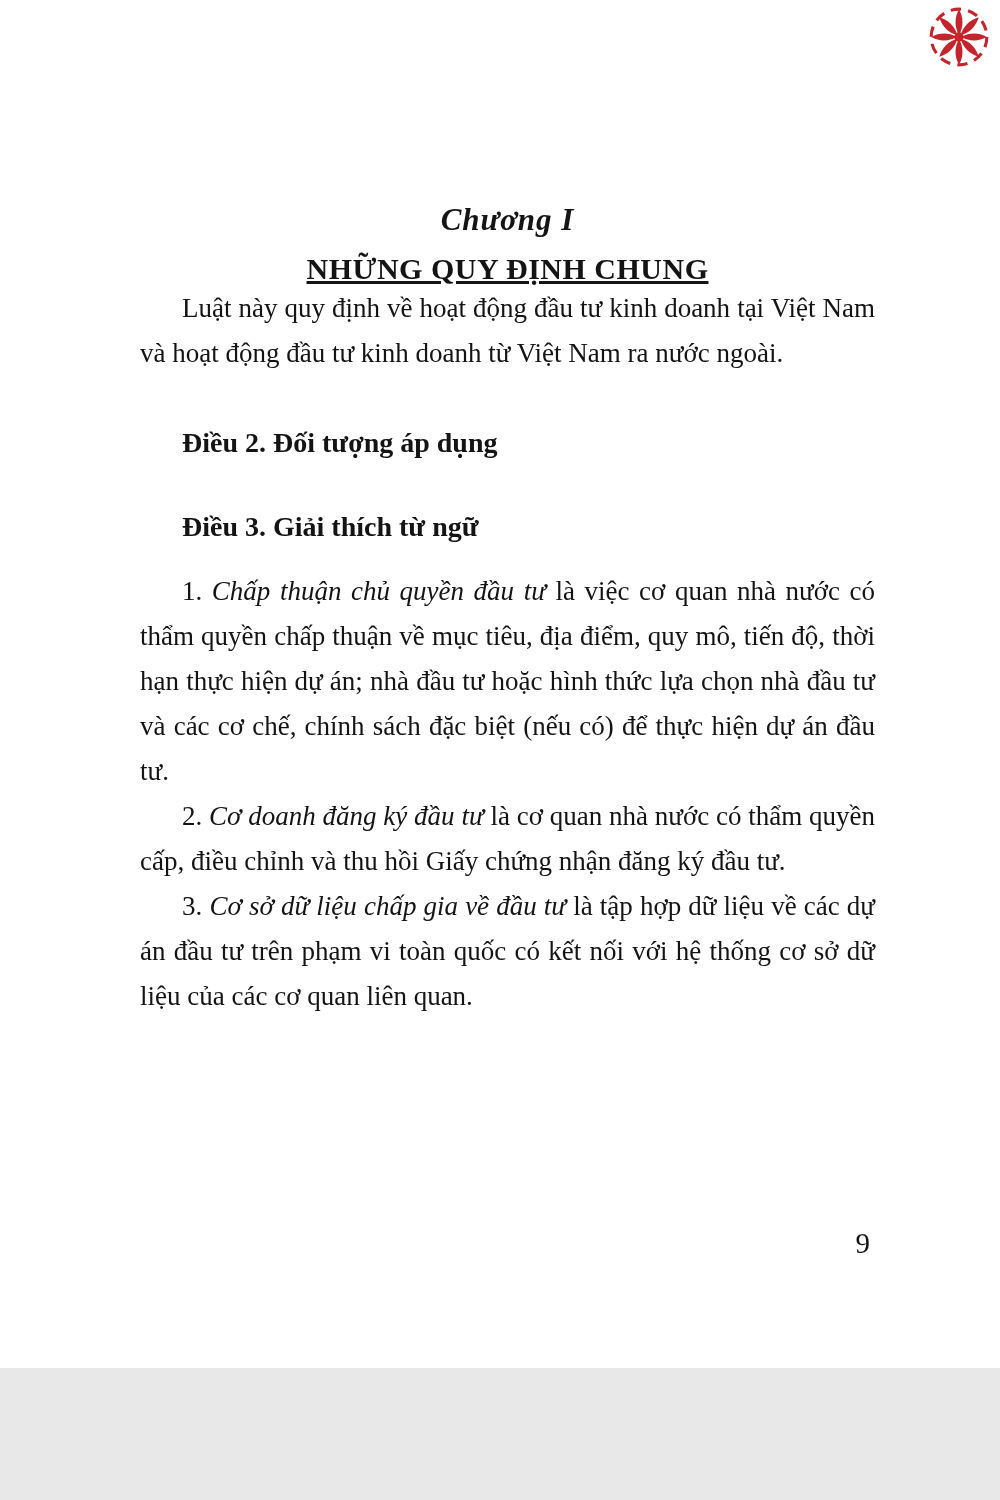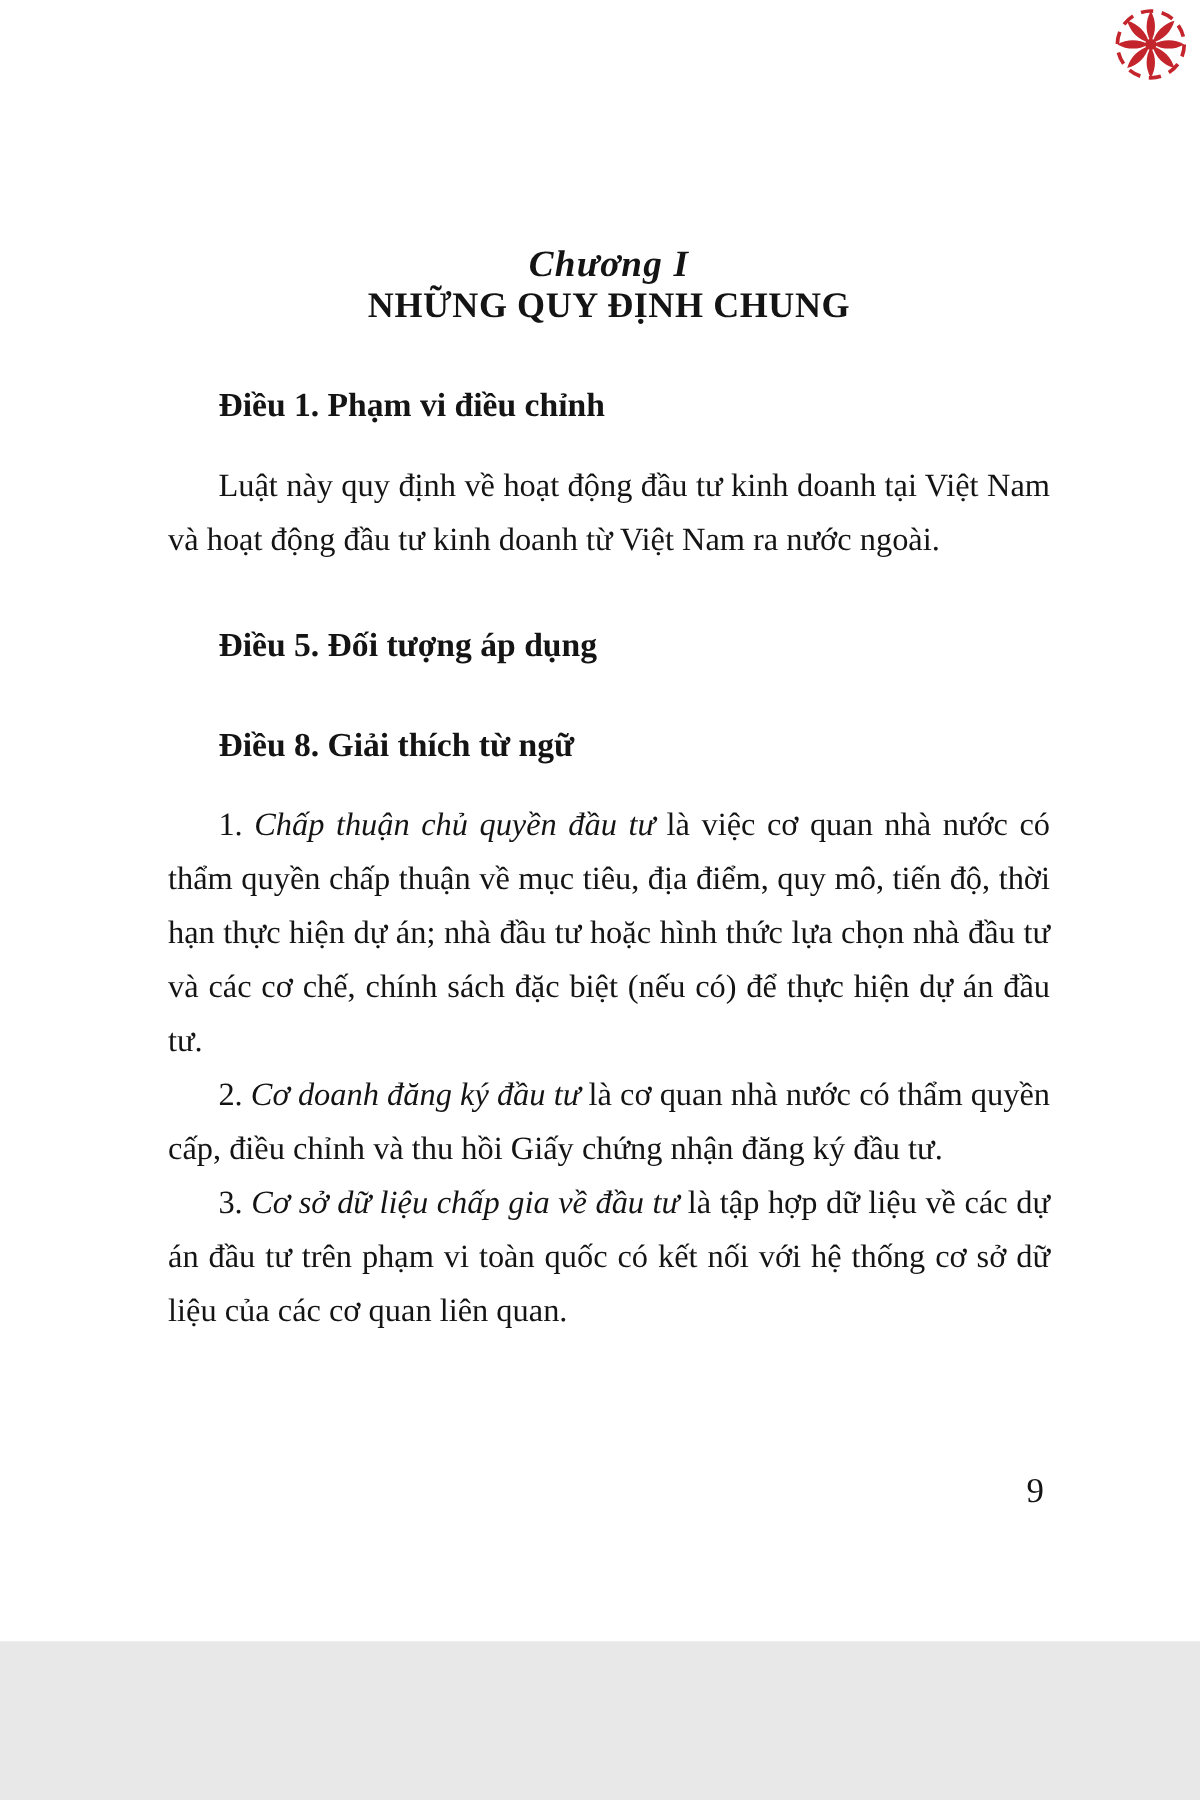--- a/index.html
+++ b/index.html
@@ -30,23 +30,25 @@
     padding-top: 202px;
     text-align: center;
   }
   .chapter-label {
     font-size: 31px;
     font-weight: bold;
     font-style: italic;
     letter-spacing: 1px;
   }
   .chapter-title {
+    margin-top: 14px;
     font-size: 30px;
     font-weight: bold;
     letter-spacing: 0.5px;
+    text-decoration: underline;
   }
   .article-heading {
     font-size: 28px;
     font-weight: bold;
     margin: 50px 0 26px 0;
     text-indent: 42px;
     line-height: 1.2;
   }
   .para {
     font-size: 27px;
@@ -89,30 +91,29 @@
       <circle cx="32" cy="32" r="27" fill="none" stroke="#c4242b" stroke-width="3" stroke-dasharray="10 7"></circle>
     </svg>
   </div>
 
   <div class="chapter">
     <div class="chapter-label">Chương I</div>
     <div class="chapter-title">NHỮNG QUY ĐỊNH CHUNG</div>
   </div>
 
   <section>
-    <h2 class="article-heading">Điều 1. Phạm vi điều chỉnh</h2>
     <p class="para"><span>Luật này quy định về hoạt động đầu tư kinh doanh tại Việt Nam và hoạt động đầu tư kinh doanh từ Việt Nam ra nước ngoài.</span></p>
   </section>
 
   <section>
-    <h2 class="article-heading">Điều 5. Đối tượng áp dụng</h2>
+    <h2 class="article-heading">Điều 2. Đối tượng áp dụng</h2>
   </section>
 
   <section>
-    <h2 class="article-heading">Điều 8. Giải thích từ ngữ</h2>
+    <h2 class="article-heading">Điều 3. Giải thích từ ngữ</h2>
     <p class="para"><span>1. </span><span class="it">Chấp thuận chủ quyền đầu tư</span><span> là việc cơ quan nhà nước có thẩm quyền chấp thuận về mục tiêu, địa điểm, quy mô, tiến độ, thời hạn thực hiện dự án; nhà đầu tư hoặc hình thức lựa chọn nhà đầu tư và các cơ chế, chính sách đặc biệt (nếu có) để thực hiện dự án đầu tư.</span></p>
     <p class="para"><span>2. </span><span class="it">Cơ doanh đăng ký đầu tư</span><span> là cơ quan nhà nước có thẩm quyền cấp, điều chỉnh và thu hồi Giấy chứng nhận đăng ký đầu tư.</span></p>
     <p class="para"><span>3. </span><span class="it">Cơ sở dữ liệu chấp gia về đầu tư</span><span> là tập hợp dữ liệu về các dự án đầu tư trên phạm vi toàn quốc có kết nối với hệ thống cơ sở dữ liệu của các cơ quan liên quan.</span></p>
   </section>
 
   <div class="page-number">9</div>
 
 </div>
 
 </body></html>

